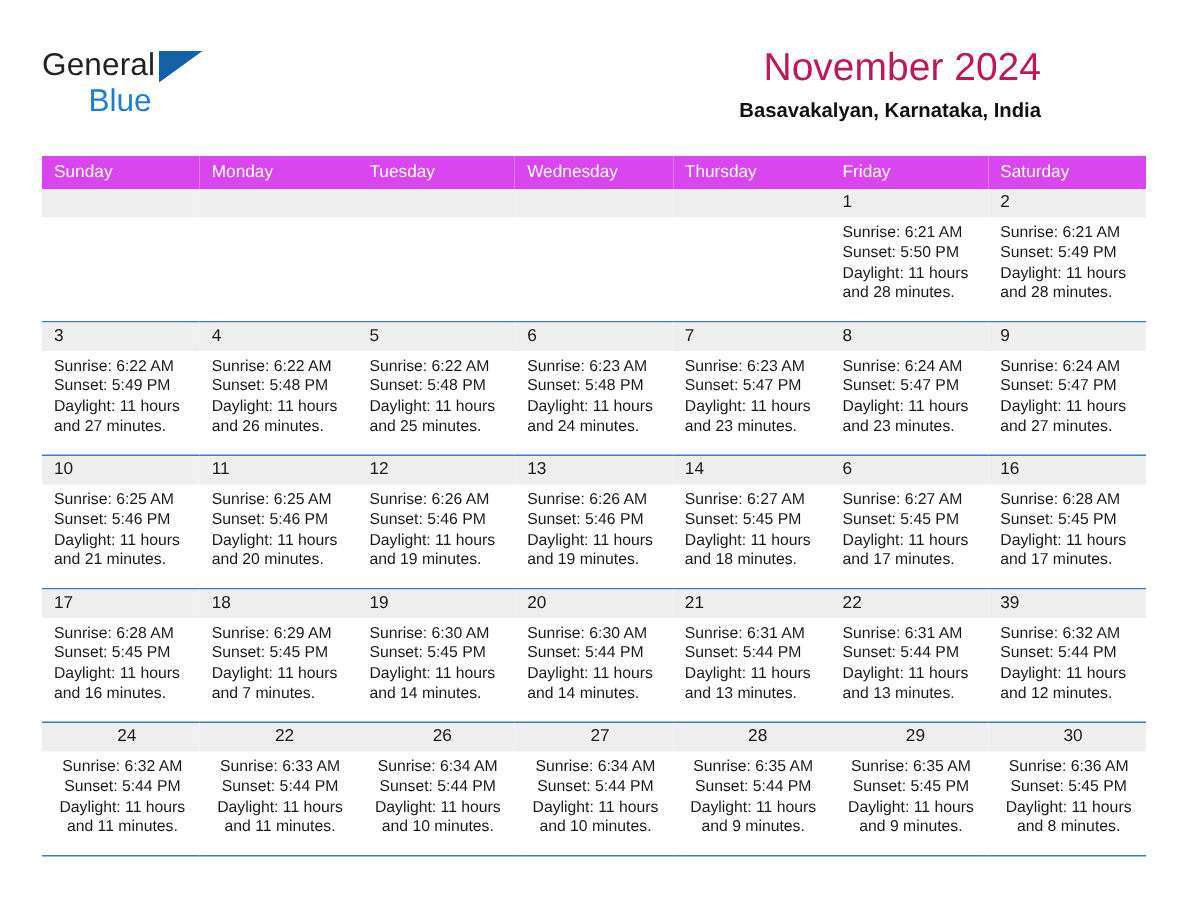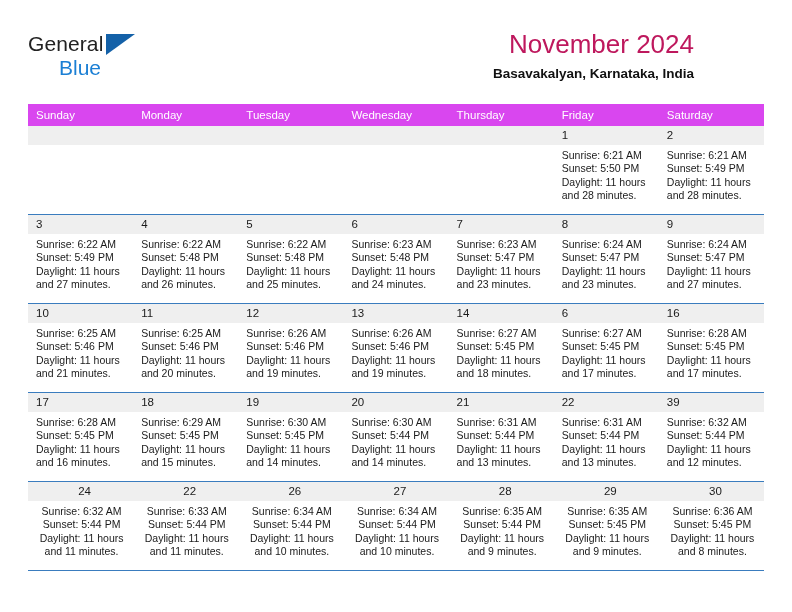--- a/index.html
+++ b/index.html
@@ -392,21 +392,21 @@
                 <div class="wrap">Daylight: 11 hours and 16 minutes.</div>
               </div>
             </div>
           </td>
           <td>
             <div class="cell-inner">
               <div class="daynum">18</div>
               <div class="cell-body">
                 <div>Sunrise: 6:29 AM</div>
                 <div>Sunset: 5:45 PM</div>
-                <div class="wrap">Daylight: 11 hours and 15 minutes.</div>
+                <div class="wrap">Daylight: 11 hours and 7 minutes.</div>
               </div>
             </div>
           </td>
           <td>
             <div class="cell-inner">
               <div class="daynum">19</div>
               <div class="cell-body">
                 <div>Sunrise: 6:30 AM</div>
                 <div>Sunset: 5:45 PM</div>
                 <div class="wrap">Daylight: 11 hours and 14 minutes.</div>

